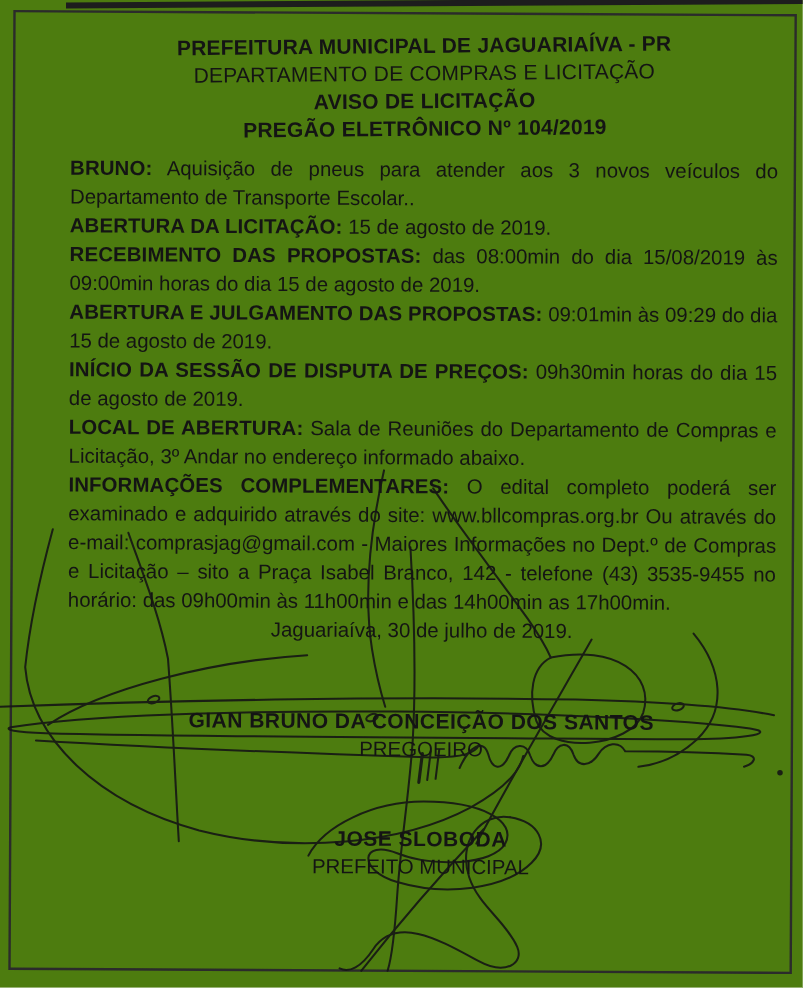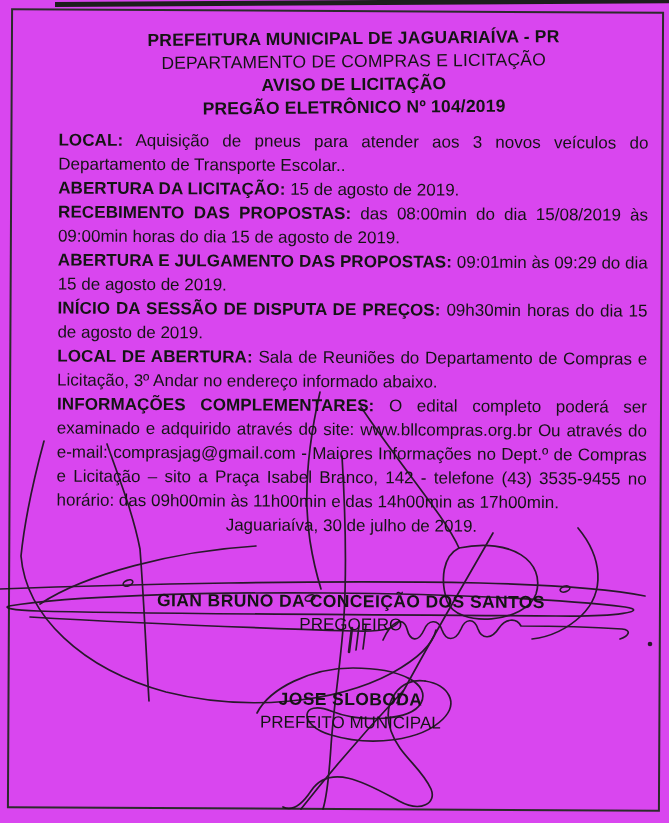--- a/index.html
+++ b/index.html
@@ -4,21 +4,21 @@
 <style>
   html, body { margin: 0; padding: 0; }
   body {
     width: 669px; height: 823px;
     background: #ffffff;
     font-family: "Liberation Sans", sans-serif;
     position: relative;
     overflow: hidden;
     color: #141414;
   }
-  .page { position: absolute; inset: 0; background: #d946ef; }
+  .page { position: absolute; inset: 0; background: #4d7c0f; }
 
   
   .scan-edge {
     position: absolute; left: 55px; top: 2px; width: 614px; height: 5px;
     background: #1d1d1d;
     transform: rotate(-0.35deg);
     transform-origin: left center;
   }
 
   
@@ -73,21 +73,21 @@
     <div class="content">
 
       <div class="doc-header">
         <div class="bold">PREFEITURA MUNICIPAL DE JAGUARIAÍVA - PR</div>
         <div>DEPARTAMENTO DE COMPRAS E LICITAÇÃO</div>
         <div class="bold">AVISO DE LICITAÇÃO</div>
         <div class="bold">PREGÃO ELETRÔNICO Nº 104/2019</div>
       </div>
 
       <div class="body-text">
-        <p><b>LOCAL:</b> <span>Aquisição de pneus para atender aos 3 novos veículos do Departamento de Transporte Escolar..</span></p>
+        <p><b>BRUNO:</b> <span>Aquisição de pneus para atender aos 3 novos veículos do Departamento de Transporte Escolar..</span></p>
         <p><b>ABERTURA DA LICITAÇÃO:</b> <span>15 de agosto de 2019.</span></p>
         <p><b>RECEBIMENTO DAS PROPOSTAS:</b> <span>das 08:00min do dia 15/08/2019 às 09:00min horas do dia 15 de agosto de 2019.</span></p>
         <p><b>ABERTURA E JULGAMENTO DAS PROPOSTAS:</b> <span>09:01min às 09:29 do dia 15 de agosto de 2019.</span></p>
         <p><b>INÍCIO DA SESSÃO DE DISPUTA DE PREÇOS:</b> <span>09h30min horas do dia 15 de agosto de 2019.</span></p>
         <p><b>LOCAL DE ABERTURA:</b> <span>Sala de Reuniões do Departamento de Compras e Licitação, 3º Andar no endereço informado abaixo.</span></p>
         <p><b>INFORMAÇÕES COMPLEMENTARES:</b> <span>O edital completo poderá ser examinado e adquirido através do site: </span><span class="u">www.bllcompras.org.br</span><span> Ou através do e-mail: </span><span class="u">comprasjag@gmail.com</span><span> - Maiores Informações no Dept.º de Compras e Licitação – sito a Praça Isabel Branco, 142 - telefone (43) 3535-9455 no horário: das 09h00min às 11h00min e das 14h00min as 17h00min.</span></p>
 
         <p class="date-line">Jaguariaíva, 30 de julho de 2019.</p>
 
         <div class="sig-block first">

